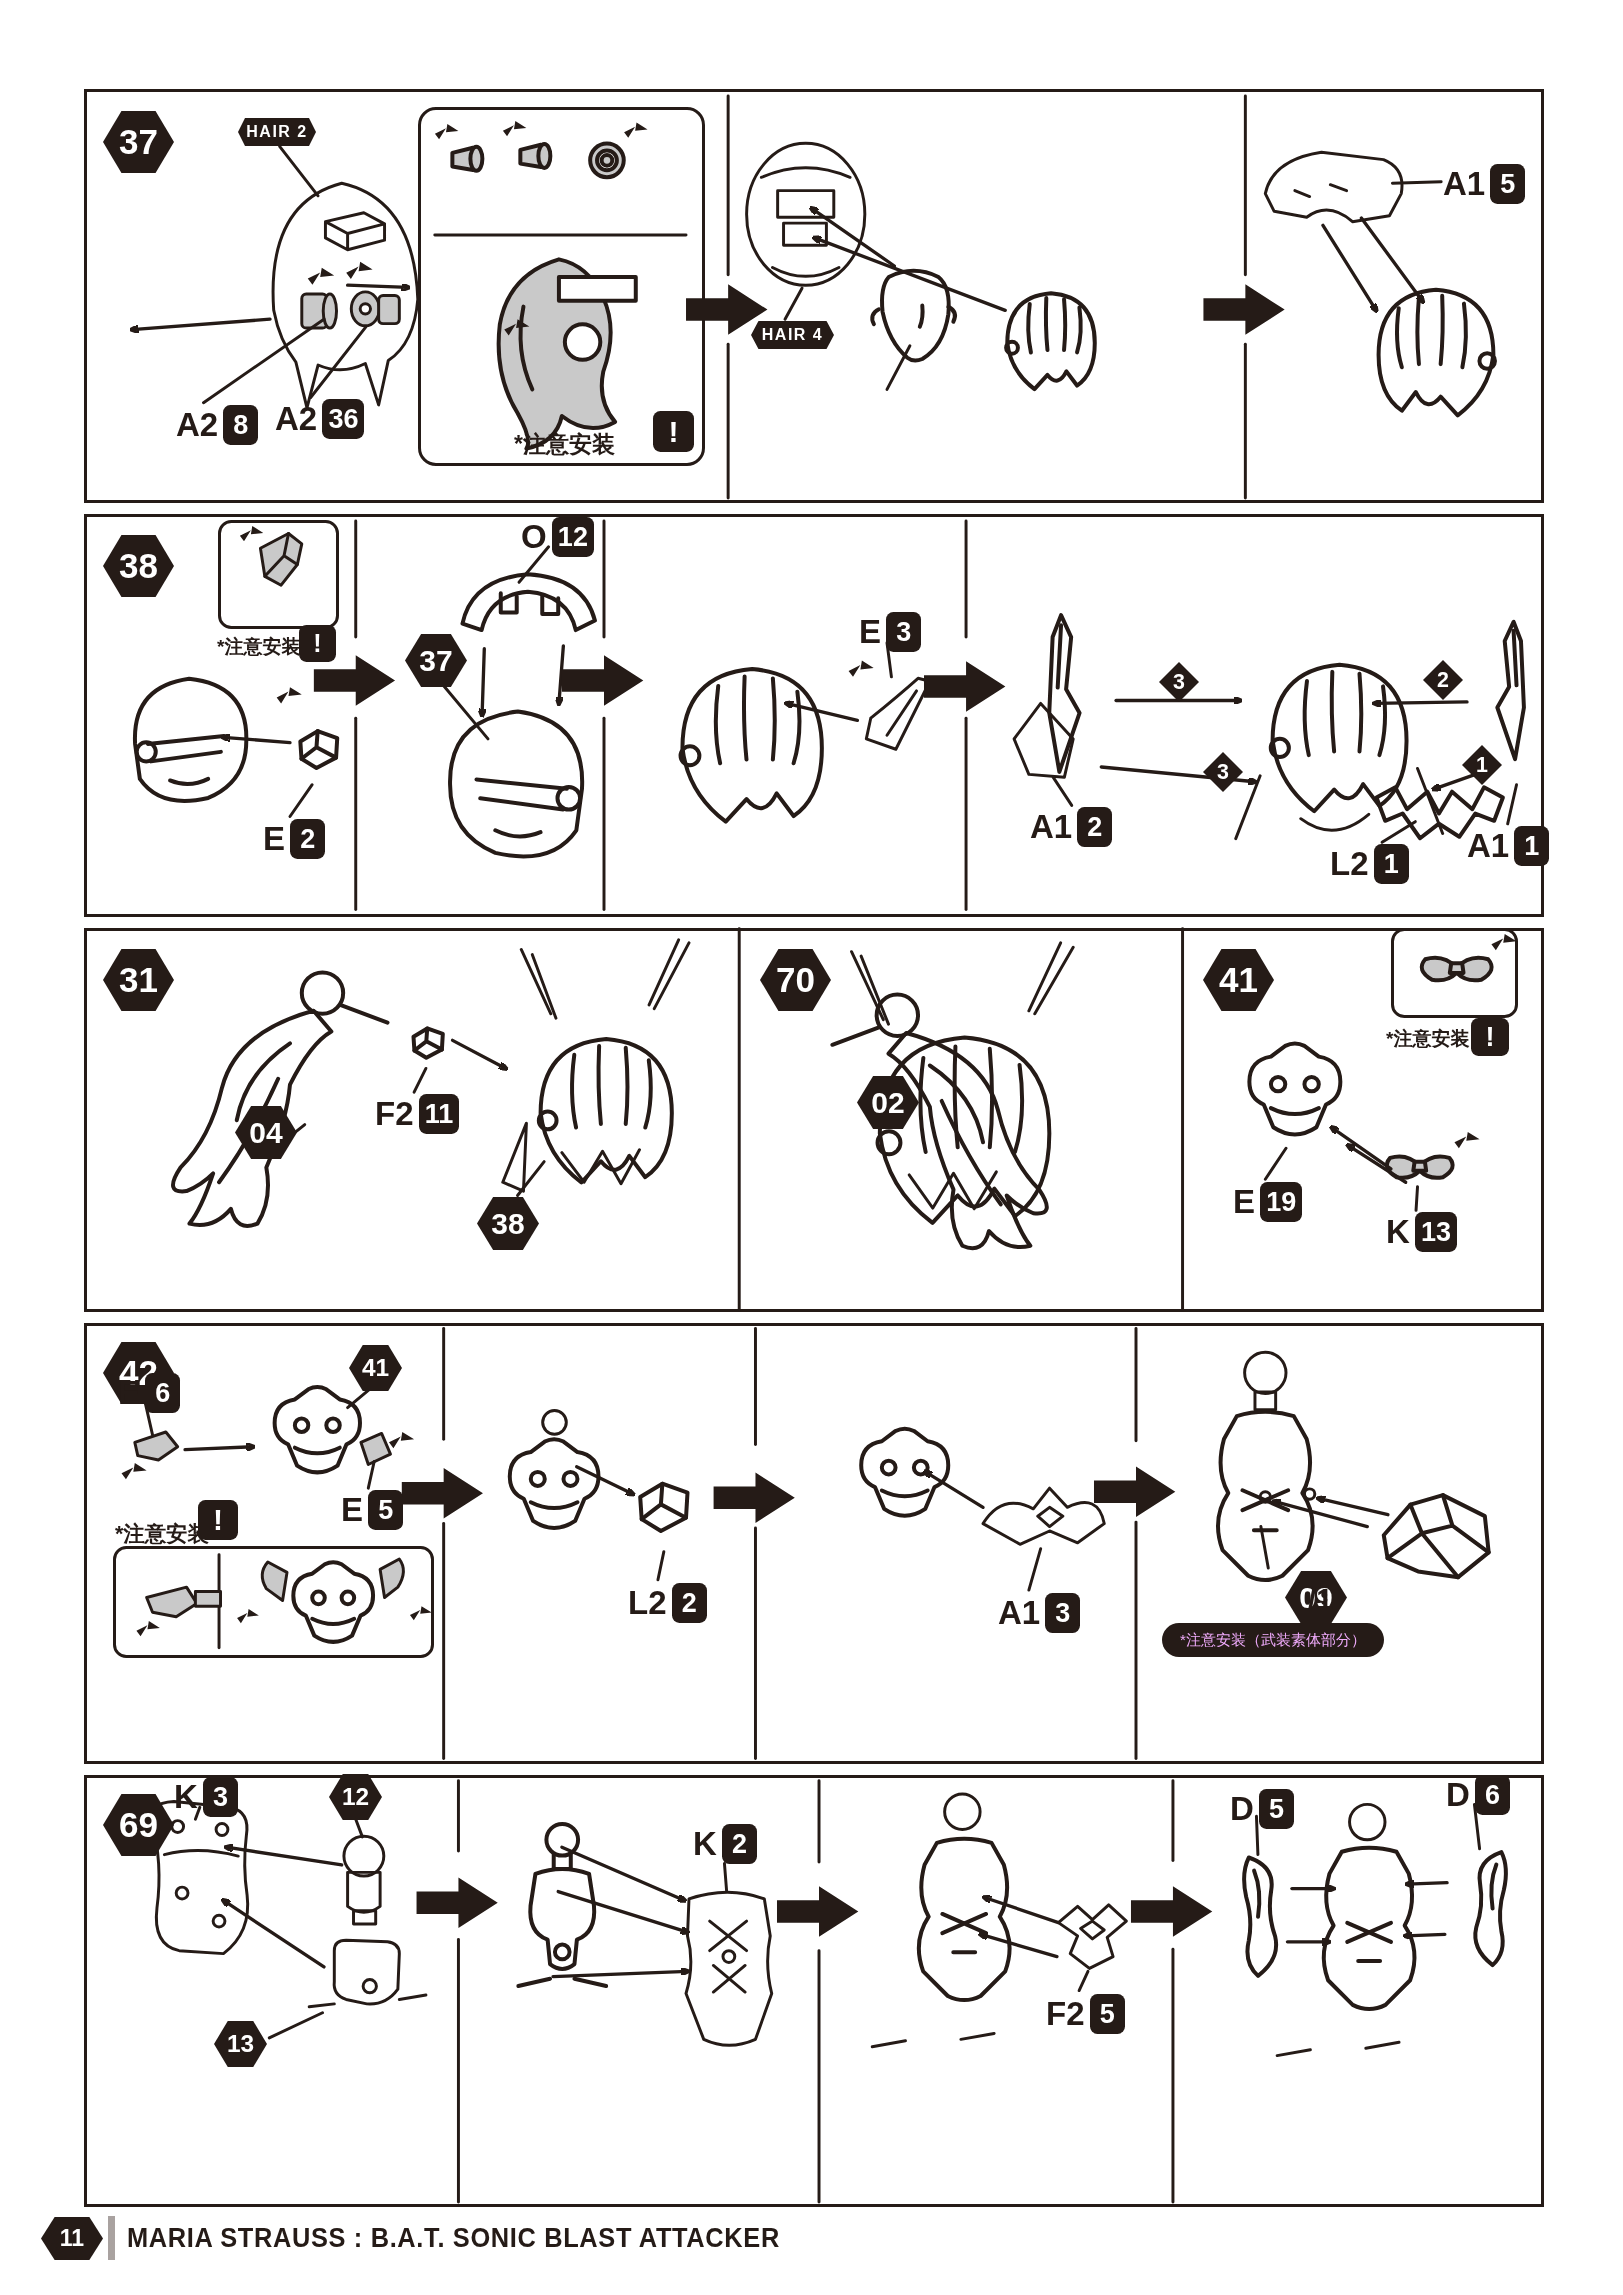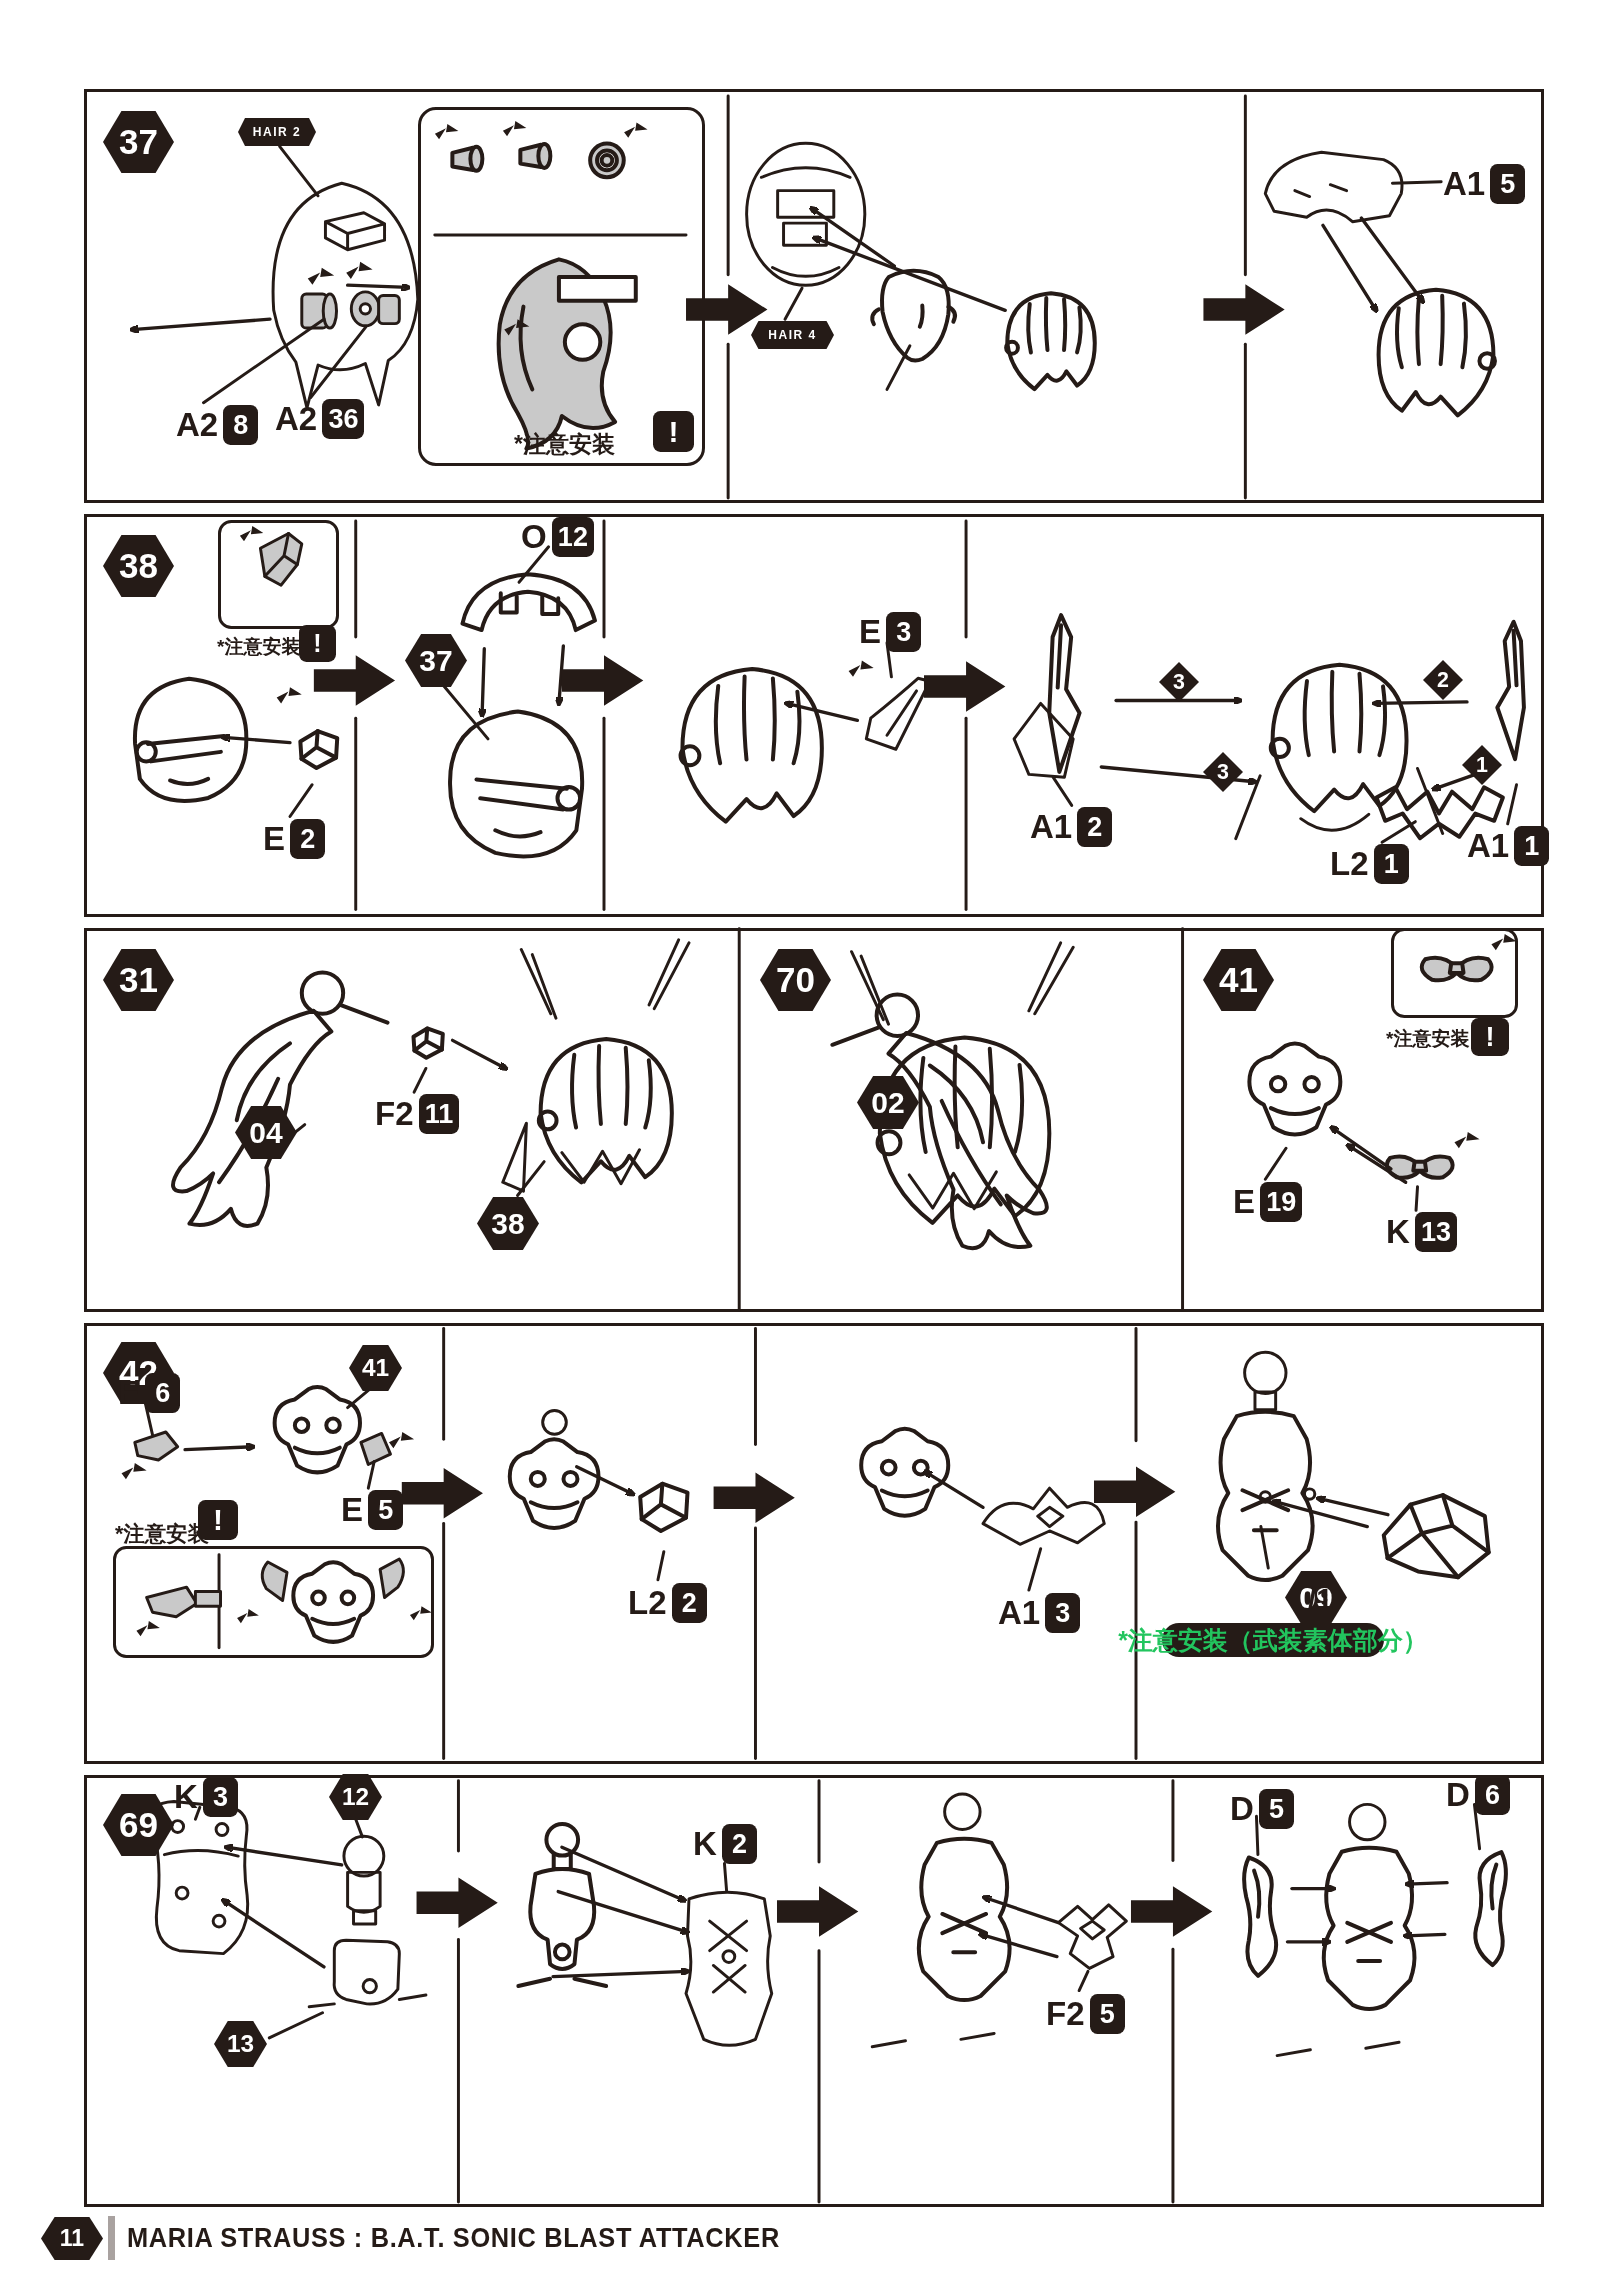--- a/index.html
+++ b/index.html
@@ -23,24 +23,24 @@
   .plabel .pn{background:var(--ink);color:#fff;border-radius:7.4px;min-width:35px;height:40px;display:flex;
        align-items:center;justify-content:center;font-size:27px;padding:0 6px;box-sizing:border-box;}
   .dia{position:absolute;width:40px;height:40px;background:var(--ink);
        clip-path:polygon(50% 0,100% 50%,50% 100%,0 50%);color:#fff;display:flex;align-items:center;justify-content:center;
        font-size:21.4px;font-weight:bold;z-index:6;}
   .caut{position:absolute;font-weight:bold;font-size:23px;z-index:6;white-space:nowrap;}
   .caut.s{font-size:19px;}
   .bang{position:absolute;background:var(--ink);color:#fff;border-radius:7.4px;display:flex;align-items:center;
        justify-content:center;font-weight:bold;font-size:30px;z-index:6;}
   .tag{position:absolute;background:var(--ink);color:#fff;display:flex;align-items:center;justify-content:center;
-       font-weight:bold;font-size:12px;letter-spacing:1.5px;clip-path:polygon(9% 0,91% 0,100% 50%,91% 100%,9% 100%,0 50%);z-index:6;}
+       font-weight:bold;font-size:16px;letter-spacing:1.5px;clip-path:polygon(9% 0,91% 0,100% 50%,91% 100%,9% 100%,0 50%);z-index:6;}
   .rbox{position:absolute;border:3.7px solid var(--ink);border-radius:18px;background:#fff;box-sizing:border-box;z-index:2;}
-  .pill{position:absolute;background:var(--ink);color:#22c55e;border-radius:17px;display:flex;align-items:center;
-       justify-content:center;font-size:25px;font-weight:bold;z-index:6;white-space:nowrap;}
+  .pill{position:absolute;background:var(--ink);color:#f0abfc;border-radius:17px;display:flex;align-items:center;
+       justify-content:center;font-size:15px;font-weight:normal;z-index:6;white-space:nowrap;}
   .suffix{position:absolute;font-weight:bold;font-size:30px;z-index:6;}
   .footer-badge{position:absolute;left:41px;top:2217px;width:62px;height:43px;background:var(--ink);color:#fff;
        display:flex;align-items:center;justify-content:center;font-weight:bold;font-size:23px;
        clip-path:polygon(22% 0,78% 0,100% 50%,78% 100%,22% 100%,0 50%);z-index:6;}
   .footer-bar{position:absolute;left:108px;top:2216px;width:6.7px;height:44px;background:#a9a2a0;z-index:6;}
   .footer-title{position:absolute;left:127px;top:2223px;font-weight:bold;font-size:27px;letter-spacing:0.7px;
        transform:scaleX(.94);transform-origin:left;z-index:6;white-space:nowrap;}
 </style>
 </head>
 <body>

